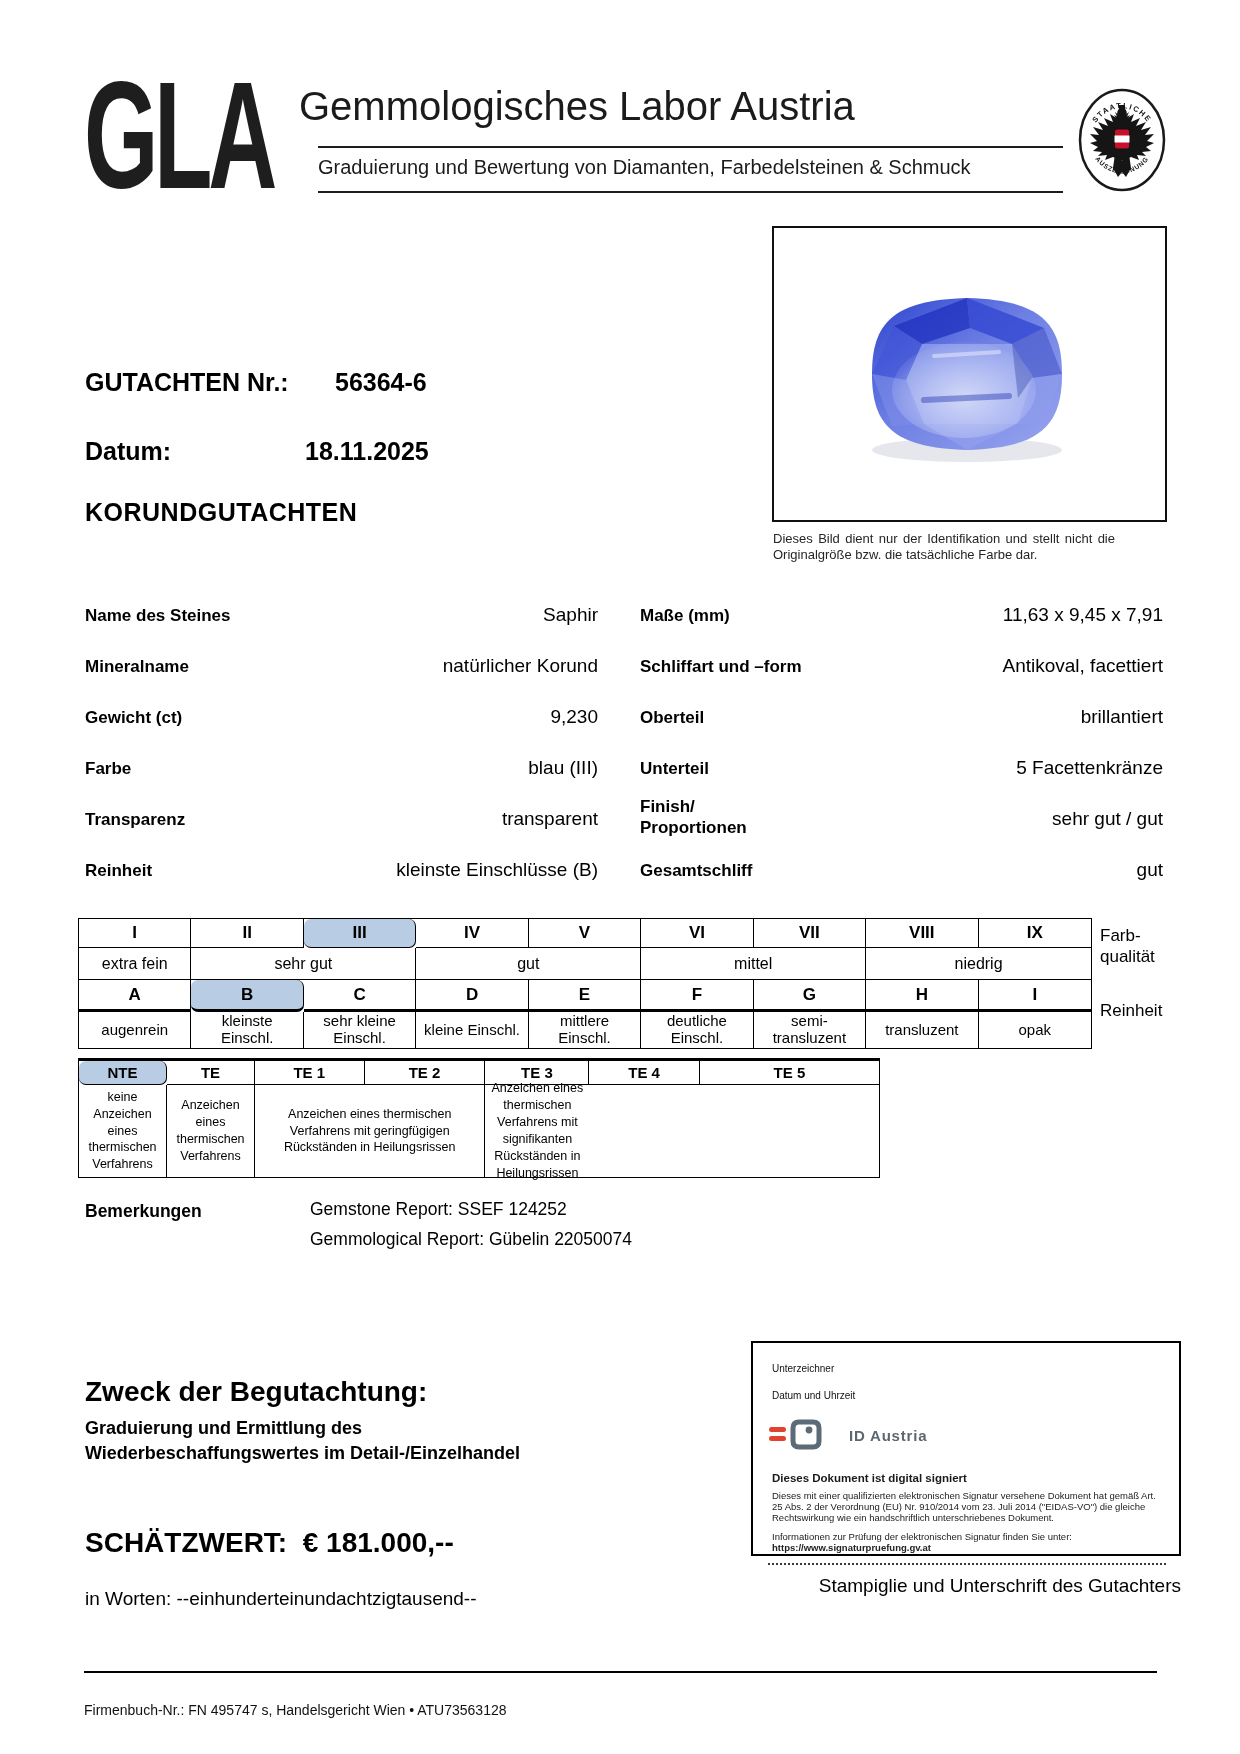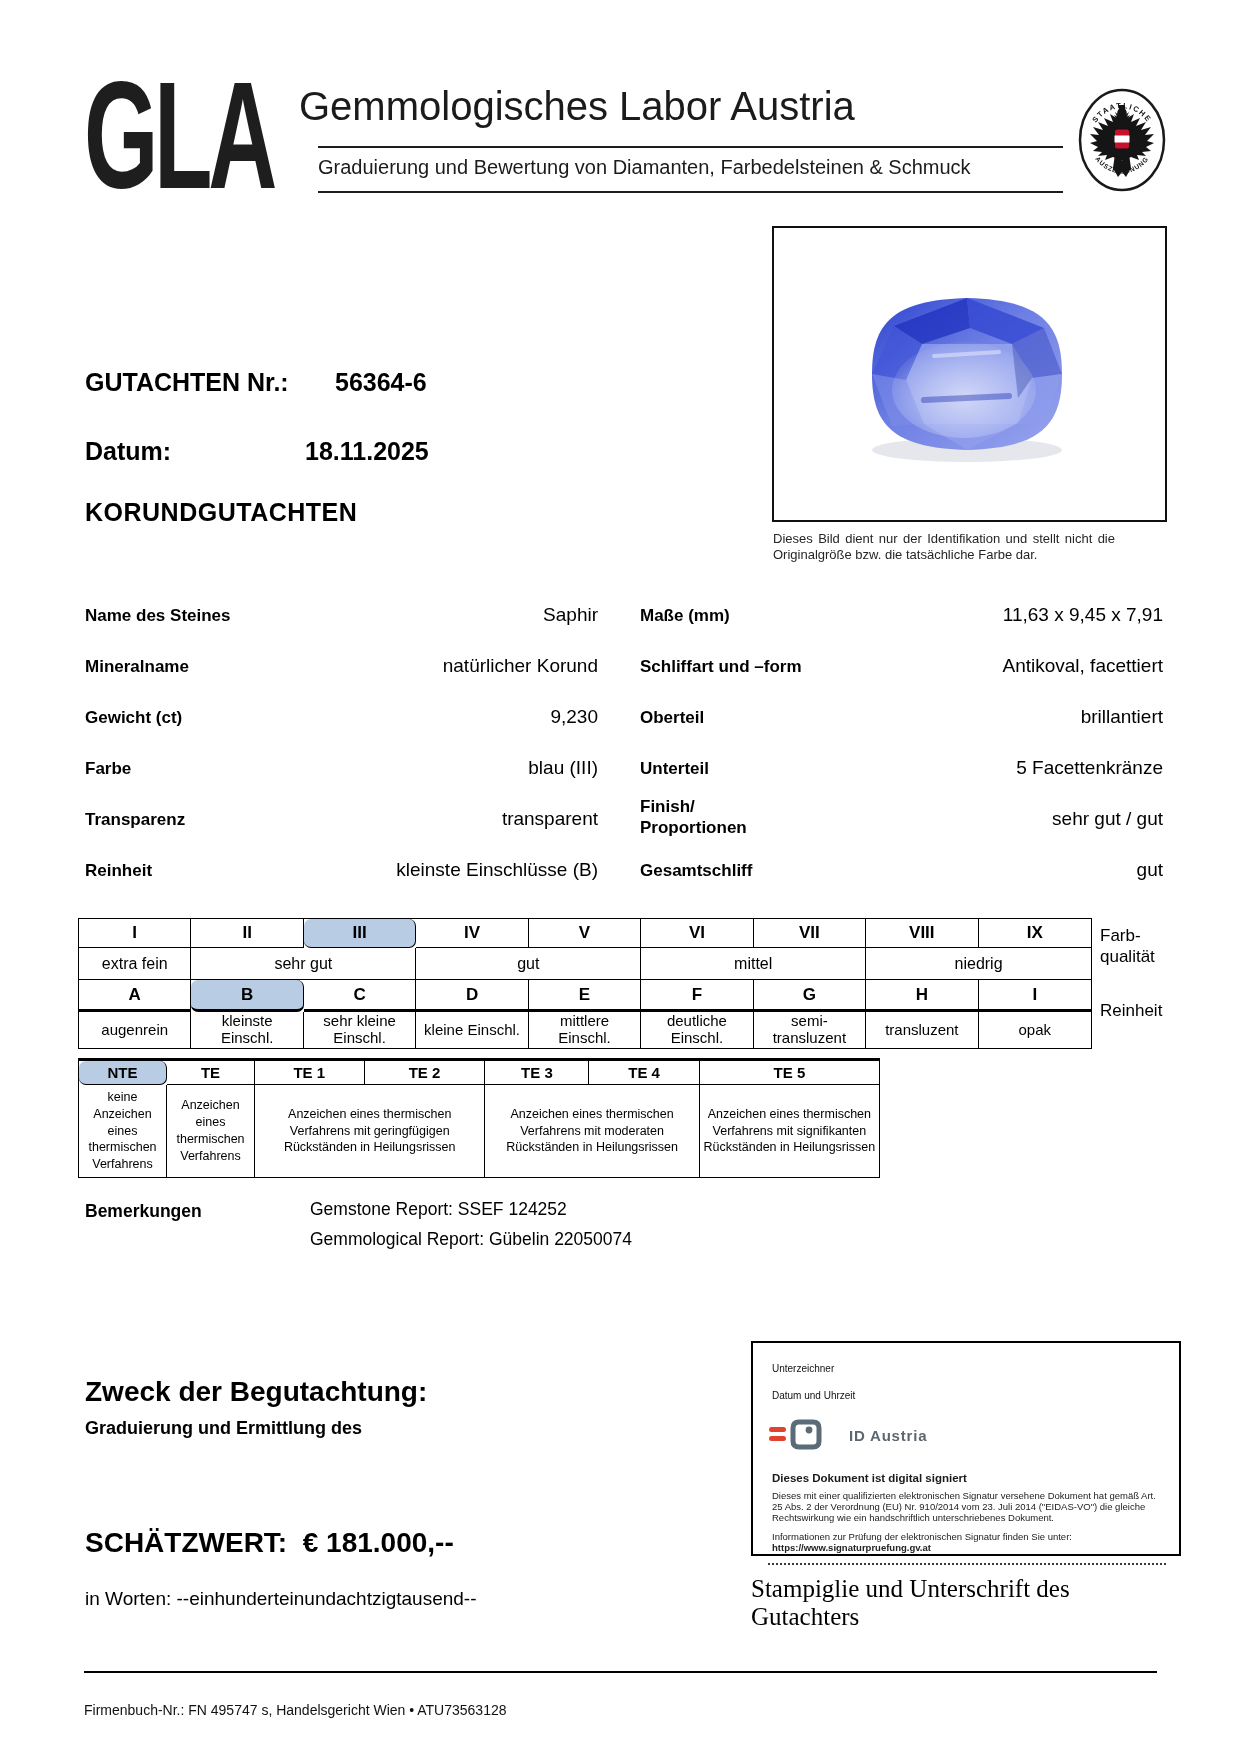--- a/index.html
+++ b/index.html
@@ -75,21 +75,21 @@
              border:2px solid #000; box-sizing:border-box; }
   .sig-small { position:absolute; left:19px; font-size:10px; color:#111; }
   .sig-brand { position:absolute; left:96px; top:84px; font-size:15px; font-weight:bold;
                color:#5c6770; letter-spacing:0.8px; }
   .sig-signed { position:absolute; left:19px; top:129px; font-size:11.5px; font-weight:bold; color:#1a1a1a; }
   .sig-legal { position:absolute; left:19px; top:148px; width:394px; font-size:9.5px;
                line-height:1.15; color:#222; }
   .sig-info { position:absolute; left:19px; top:188px; width:394px; font-size:9.5px; color:#222; }
   .sig-info b { font-weight:bold; }
   .dotted-line { position:absolute; left:768px; top:1563px; width:398px; border-top:2px dotted #3a3a3a; }
-  .stamp-caption { position:absolute; left:751px; top:1575px; width:430px; text-align:left; font-size:25px;font-family:Liberation Serif, serif; }
+  .stamp-caption { position:absolute; left:751px; top:1575px; width:430px; text-align:right; font-size:19px; }
 
   
   .footer-rule { position:absolute; left:84px; top:1671px; width:1073px; border-top:2px solid #000; }
   .footer-line { position:absolute; left:84px; font-size:14px; color:#111; white-space:nowrap; }
 </style>
 </head>
 <body>
 
 <div class="page">
 
@@ -238,30 +238,30 @@
     <div class="cell t-head">TE</div>
     <div class="cell t-head">TE 1</div>
     <div class="cell t-head">TE 2</div>
     <div class="cell t-head">TE 3</div>
     <div class="cell t-head">TE 4</div>
     <div class="cell t-head last-c">TE 5</div>
 
     <div class="cell t-desc last-r">keine Anzeichen eines thermischen Verfahrens</div>
     <div class="cell t-desc last-r">Anzeichen eines thermischen Verfahrens</div>
     <div class="cell t-desc last-r" style="grid-column:span 2;">Anzeichen eines thermischen Verfahrens mit geringfügigen Rückständen in Heilungsrissen</div>
-    <div class="cell t-desc last-r" style="grid-column:span 2;">Anzeichen eines thermischen Verfahrens mit moderaten Rückständen in Heilungsrissen</div>
     <div class="cell t-desc last-r last-c">Anzeichen eines thermischen Verfahrens mit signifikanten Rückständen in Heilungsrissen</div>
   </div>
 
   <div class="rem-lbl">Bemerkungen</div>
   <div class="rem-line" style="top:1199px;">Gemstone Report: SSEF 124252</div>
   <div class="rem-line" style="top:1229px;">Gemmological Report: Gübelin 22050074</div>
 
   <div class="purpose-title">Zweck der Begutachtung:</div>
   <div class="purpose-line" style="top:1418px;">Graduierung und Ermittlung des</div>
+  <div class="purpose-line" style="top:1443px;">Wiederbeschaffungswertes im Detail-/Einzelhandel</div>
 
   <div class="valuation">
     <span>SCHÄTZWERT:</span>&nbsp;&nbsp;<span>€ 181.000,--</span>
   </div>
   <div class="in-words">in Worten: --einhunderteinundachtzigtausend--</div>
 
   <div class="sig-box">
     <div class="sig-small" style="top:20px;">Unterzeichner</div>
     <div class="sig-small" style="top:47px;">Datum und Uhrzeit</div>
     <svg style="position:absolute; left:15px; top:74px;" width="70" height="36" viewBox="0 0 70 36">

